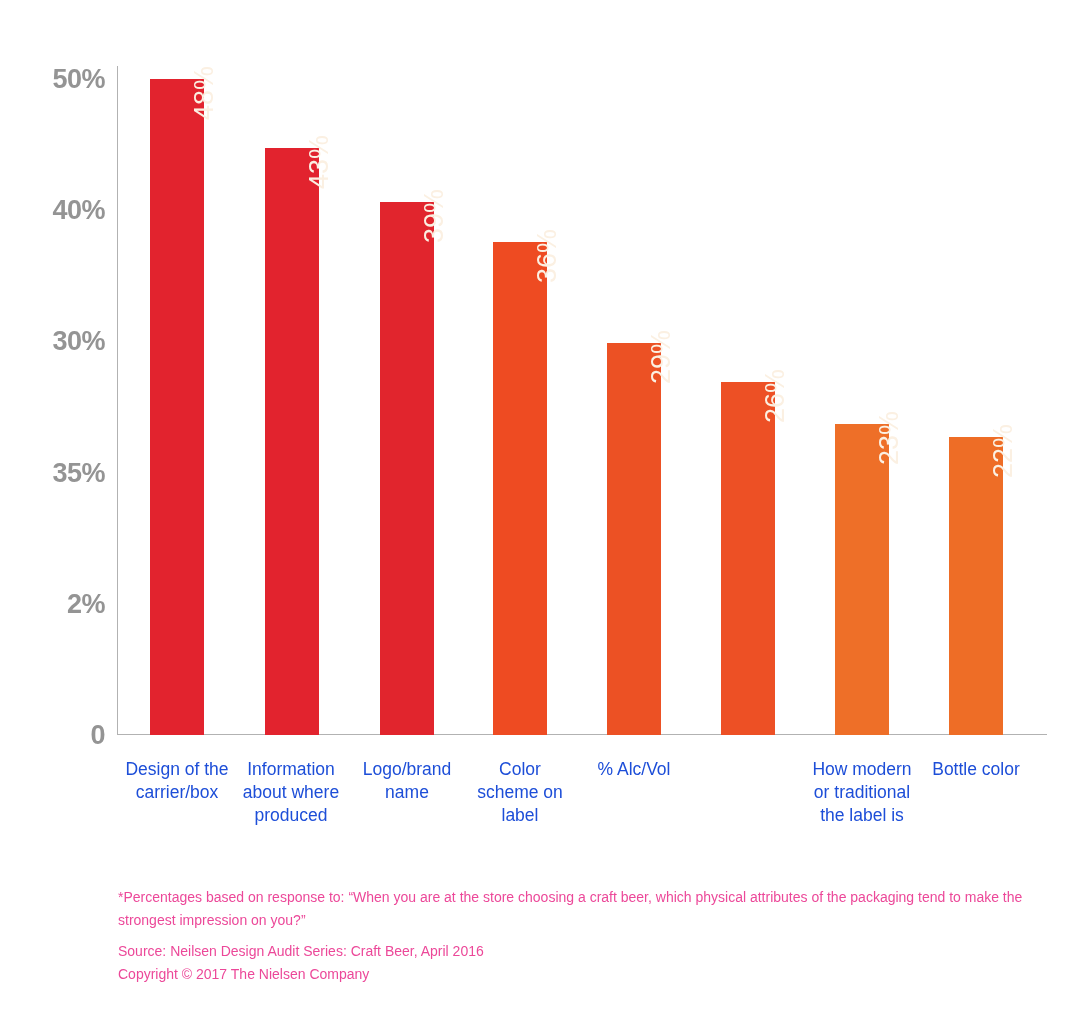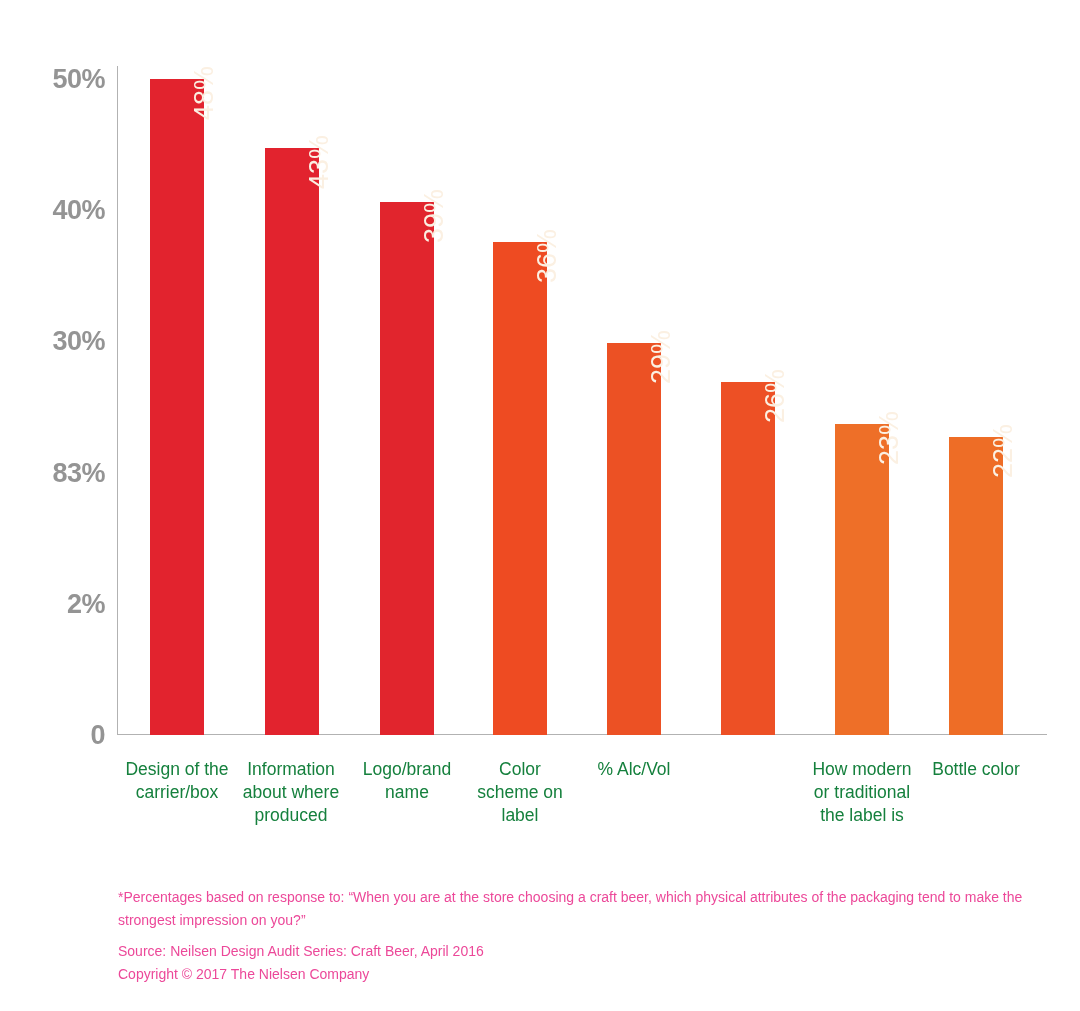--- a/index.html
+++ b/index.html
@@ -105,21 +105,21 @@
   .cat-labels {
     position: absolute;
     left: 0;
     top: 758px;
     width: 1080px;
     height: 110px;
   }
   .cat-label {
     position: absolute;
     text-align: center;
-    color: #15803d;
+    color: #1d4ed8;
     font-size: 17.5px;
     line-height: 23px;
     top: 0;
   }
 
   
   .footnotes {
     position: absolute;
     left: 118px;
     top: 886px;
@@ -136,21 +136,21 @@
 </style>
 </head>
 <body>
 
 <div id="chart-figure">
 
   <div class="y-axis-labels">
     <div class="y-tick-label" style="top:79px;">50%</div>
     <div class="y-tick-label" style="top:210px;">40%</div>
     <div class="y-tick-label" style="top:341px;">30%</div>
-    <div class="y-tick-label" style="top:473px;">83%</div>
+    <div class="y-tick-label" style="top:473px;">35%</div>
     <div class="y-tick-label" style="top:604px;">2%</div>
     <div class="y-tick-label" style="top:735px;">0</div>
   </div>
 
   <div class="plot-area">
     <div class="axis-line-y"></div>
     <div class="axis-line-x"></div>
   </div>
 
   <div class="bars-layer">

